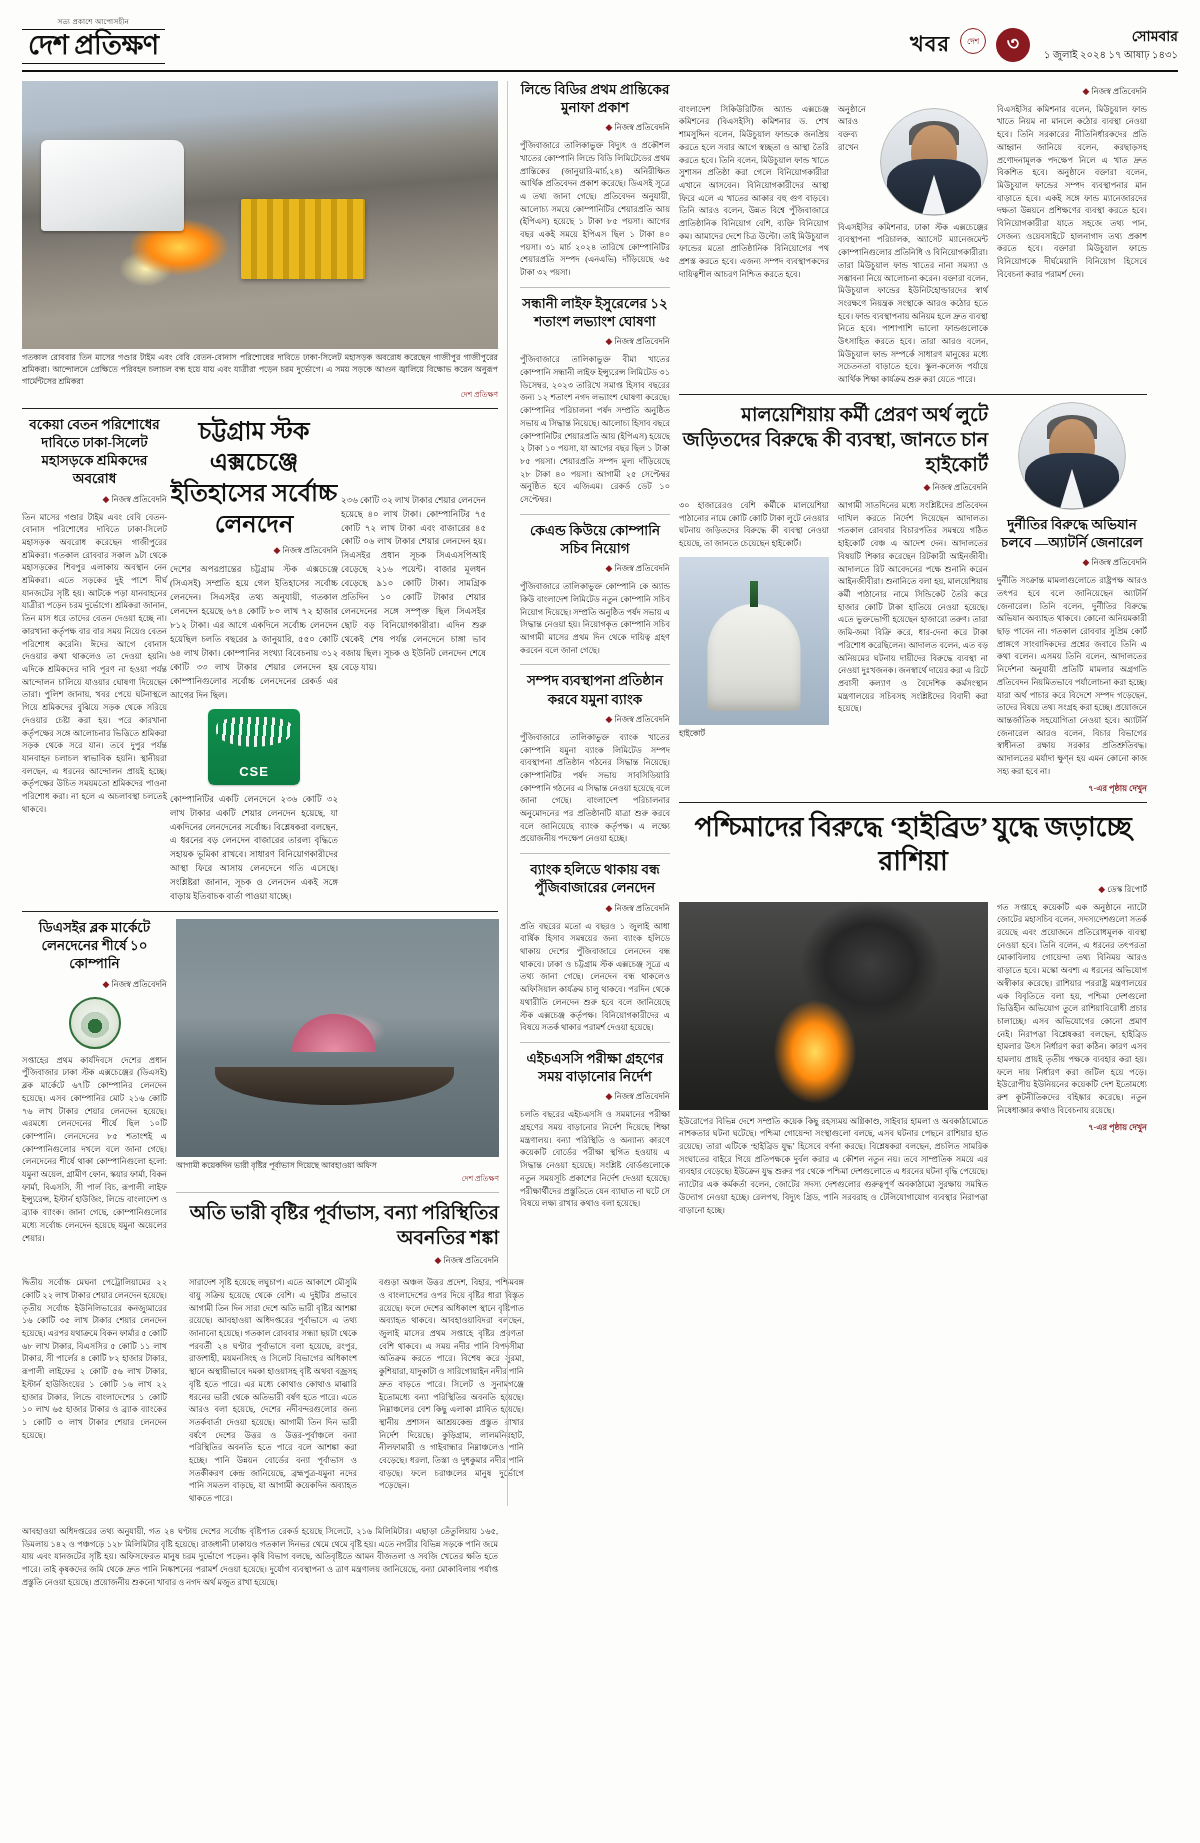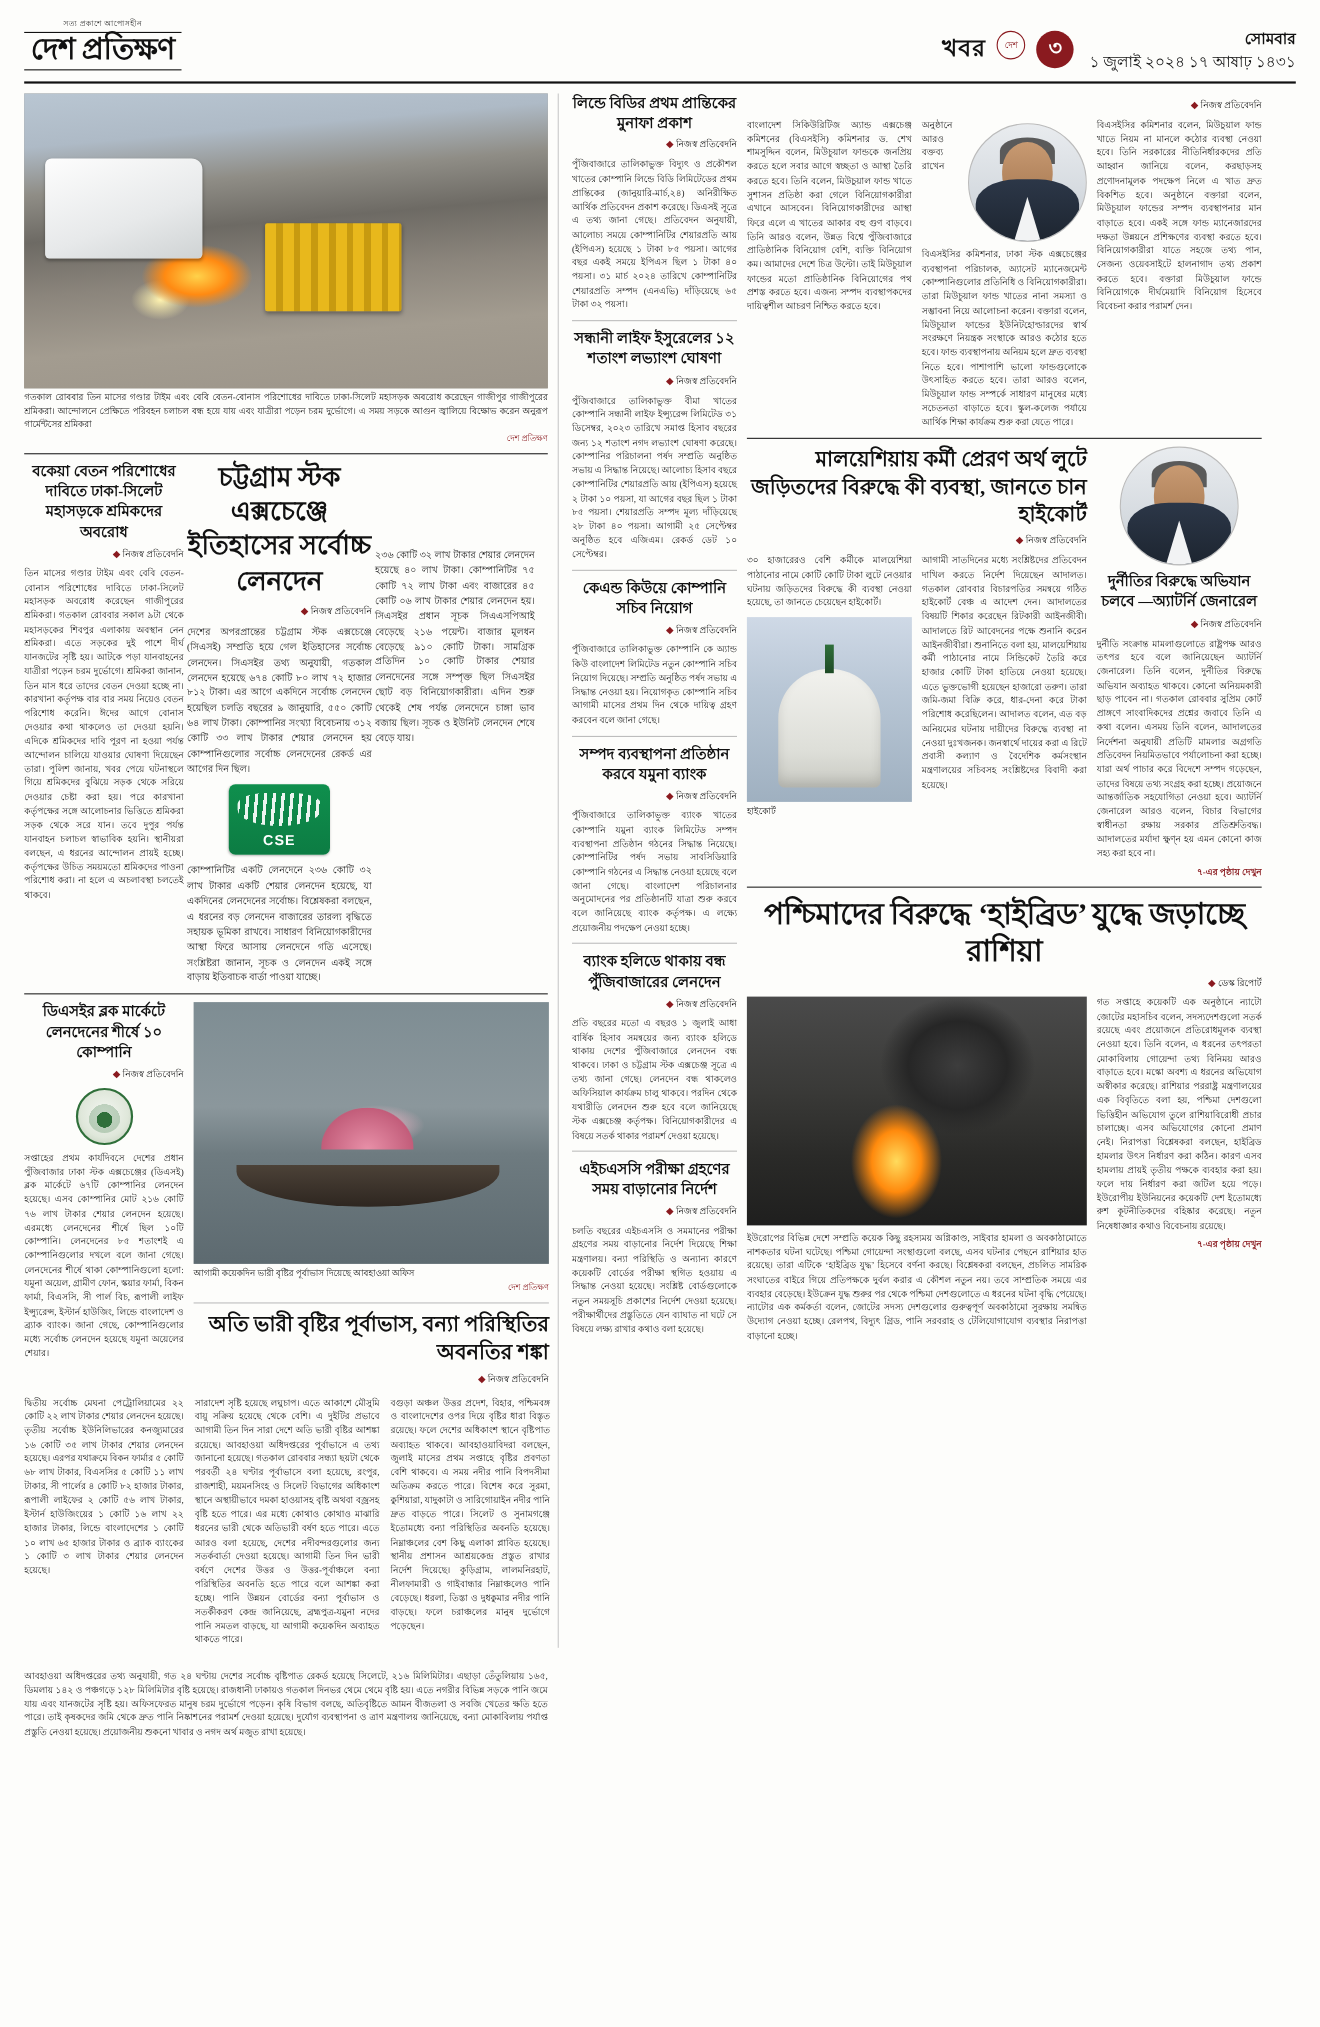--- a/index.html
+++ b/index.html
@@ -72,21 +72,21 @@
     color: #8a1a1f;
     font-size: 8px;
     display: flex; align-items: center; justify-content: center;
   }
   .head-right {
     text-align: right;
     padding-top: 10px;
     line-height: 1.5;
   }
   .head-right .day { font-size: 14px; font-weight: bold; }
-  .head-right .date { font-size: 14px; }
+  .head-right .date { font-size: 10px; }
 
   
   .grid {
     display: grid;
     grid-template-columns: 145px 168px 145px 4px 150px 150px 150px 150px;
     column-gap: 9px;
     padding-top: 9px;
   }
   .vrule { border-left: 1px solid #c9c9c9; }
 
@@ -228,21 +228,21 @@
   .photo-fire {
     height: 208px;
     background:
       radial-gradient(ellipse 56px 70px at 44% 72%, #ffdb5c 0%, #ff8a0d 40%, rgba(255,110,0,0) 74%),
       radial-gradient(ellipse 90px 80px at 62% 30%, #3d3d3d 0%, #262626 50%, rgba(20,20,20,0) 78%),
       linear-gradient(180deg,#4a4a4a 0%,#3a3a38 40%,#2a2a28 70%,#1f1f1e 100%);
   }
 
   
   .cse-logo {
-    width: 92px; height: 64px;
+    width: 92px; height: 76px;
     margin: 6px auto 8px auto;
     border-radius: 6px;
     background: linear-gradient(180deg,#0f8f4d 0%, #0c7c43 100%);
     position: relative;
     overflow: hidden;
     box-shadow: 0 1px 2px rgba(0,0,0,.25);
   }
   .cse-logo .waves {
     position: absolute; top: 8px; left: 8px; right: 8px; height: 30px;
     background:
@@ -389,21 +389,21 @@
         <div>
           <div class="photo photo-boat"></div>
           <div class="caption">আগামী কয়েকদিন ভারী বৃষ্টির পূর্বাভাস দিয়েছে আবহাওয়া অফিস</div>
           <div class="credit">দেশ প্রতিক্ষণ</div>
           <div class="hr-thin"></div>
           <h2 class="hl-m">অতি ভারী বৃষ্টির পূর্বাভাস, বন্যা পরিস্থিতির অবনতির শঙ্কা</h2>
           <div class="byline"><span class="bullet">◆</span> <span>নিজস্ব প্রতিবেদনি</span></div>
         </div>
       </div>
 
-      <div style="display:grid; grid-template-columns:145px 168px 145px; column-gap:10px; margin-top:4px;">
+      <div style="display:grid; grid-template-columns:145px 168px 145px; column-gap:22px; margin-top:4px;">
         <div class="body-text small">দ্বিতীয় সর্বোচ্চ মেঘনা পেট্রোলিয়ামের ২২ কোটি ২২ লাখ টাকার শেয়ার লেনদেন হয়েছে। তৃতীয় সর্বোচ্চ ইউনিলিভারের কনজ্যুমারের ১৬ কোটি ৩৫ লাখ টাকার শেয়ার লেনদেন হয়েছে। এরপর যথাক্রমে বিকন ফার্মার ৫ কোটি ৬৮ লাখ টাকার, বিএসসির ৫ কোটি ১১ লাখ টাকার, সী পার্লের ৪ কোটি ৮২ হাজার টাকার, রূপালী লাইফের ২ কোটি ৫৬ লাখ টাকার, ইস্টার্ন হাউজিংয়ের ১ কোটি ১৬ লাখ ২২ হাজার টাকার, লিন্ডে বাংলাদেশের ১ কোটি ১০ লাখ ৬৫ হাজার টাকার ও ব্র্যাক ব্যাংকের ১ কোটি ৩ লাখ টাকার শেয়ার লেনদেন হয়েছে।</div>
         <div class="body-text small">সারাদেশ সৃষ্টি হয়েছে লঘুচাপ। এতে আকাশে মৌসুমি বায়ু সক্রিয় হয়েছে থেকে বেশি। এ দুইটির প্রভাবে আগামী তিন দিন সারা দেশে অতি ভারী বৃষ্টির আশঙ্কা রয়েছে। আবহাওয়া অধিদপ্তরের পূর্বাভাসে এ তথ্য জানানো হয়েছে।
 গতকাল রোববার সন্ধ্যা ছয়টা থেকে পরবর্তী ২৪ ঘণ্টার পূর্বাভাসে বলা হয়েছে, রংপুর, রাজশাহী, ময়মনসিংহ ও সিলেট বিভাগের অধিকাংশ স্থানে অস্থায়ীভাবে দমকা হাওয়াসহ বৃষ্টি অথবা বজ্রসহ বৃষ্টি হতে পারে। এর মধ্যে কোথাও কোথাও মাঝারি ধরনের ভারী থেকে অতিভারী বর্ষণ হতে পারে।
 এতে আরও বলা হয়েছে, দেশের নদীবন্দরগুলোর জন্য সতর্কবার্তা দেওয়া হয়েছে। আগামী তিন দিন ভারী বর্ষণে দেশের উত্তর ও উত্তর-পূর্বাঞ্চলে বন্যা পরিস্থিতির অবনতি হতে পারে বলে আশঙ্কা করা হচ্ছে। পানি উন্নয়ন বোর্ডের বন্যা পূর্বাভাস ও সতর্কীকরণ কেন্দ্র জানিয়েছে, ব্রহ্মপুত্র-যমুনা নদের পানি সমতল বাড়ছে, যা আগামী কয়েকদিন অব্যাহত থাকতে পারে।</div>
         <div class="body-text small">বগুড়া অঞ্চল উত্তর প্রদেশ, বিহার, পশ্চিমবঙ্গ ও বাংলাদেশের ওপর দিয়ে বৃষ্টির ধারা বিস্তৃত রয়েছে। ফলে দেশের অধিকাংশ স্থানে বৃষ্টিপাত অব্যাহত থাকবে।
 আবহাওয়াবিদরা বলছেন, জুলাই মাসের প্রথম সপ্তাহে বৃষ্টির প্রবণতা বেশি থাকবে। এ সময় নদীর পানি বিপদসীমা অতিক্রম করতে পারে। বিশেষ করে সুরমা, কুশিয়ারা, যাদুকাটা ও সারিগোয়াইন নদীর পানি দ্রুত বাড়তে পারে।
 সিলেট ও সুনামগঞ্জে ইতোমধ্যে বন্যা পরিস্থিতির অবনতি হয়েছে। নিম্নাঞ্চলের বেশ কিছু এলাকা প্লাবিত হয়েছে। স্থানীয় প্রশাসন আশ্রয়কেন্দ্র প্রস্তুত রাখার নির্দেশ দিয়েছে।
 কুড়িগ্রাম, লালমনিরহাট, নীলফামারী ও গাইবান্ধার নিম্নাঞ্চলেও পানি বেড়েছে। ধরলা, তিস্তা ও দুধকুমার নদীর পানি বাড়ছে। ফলে চরাঞ্চলের মানুষ দুর্ভোগে পড়েছেন।</div>
       </div>
     </div>

